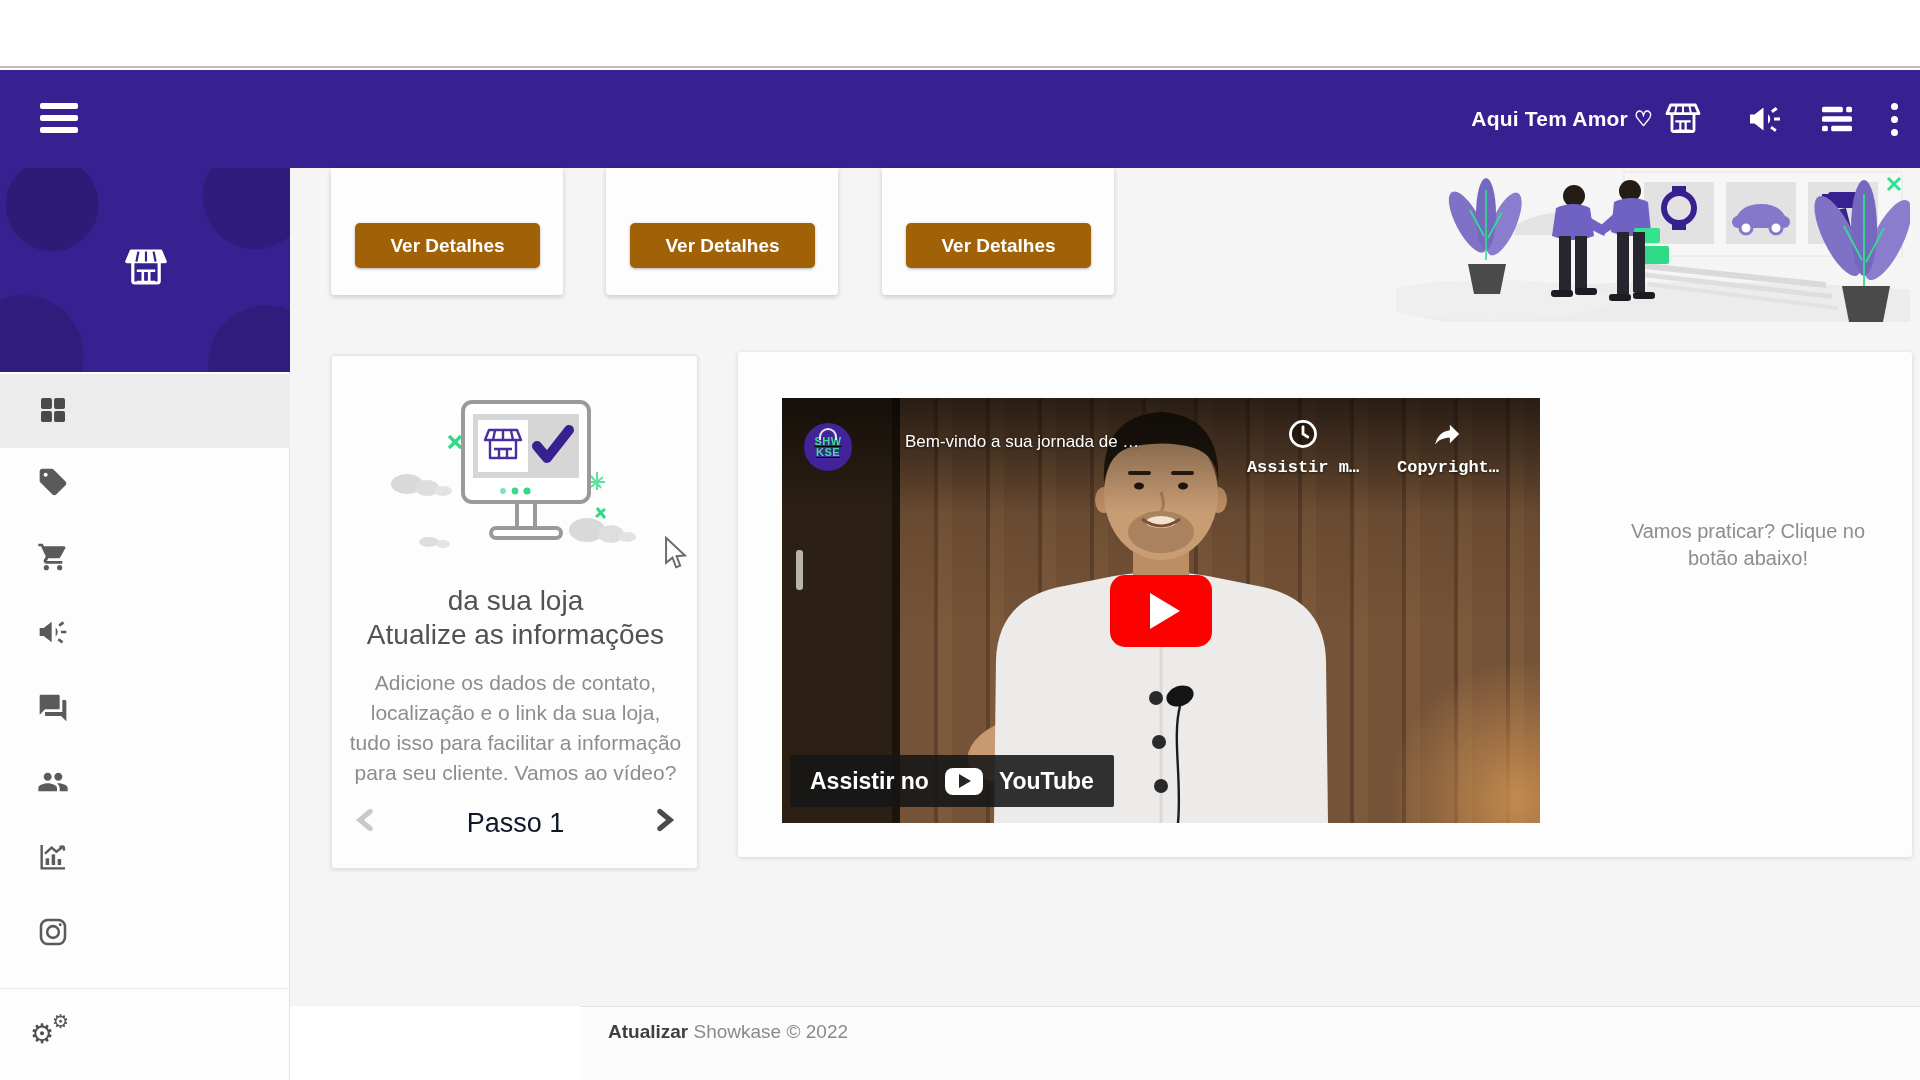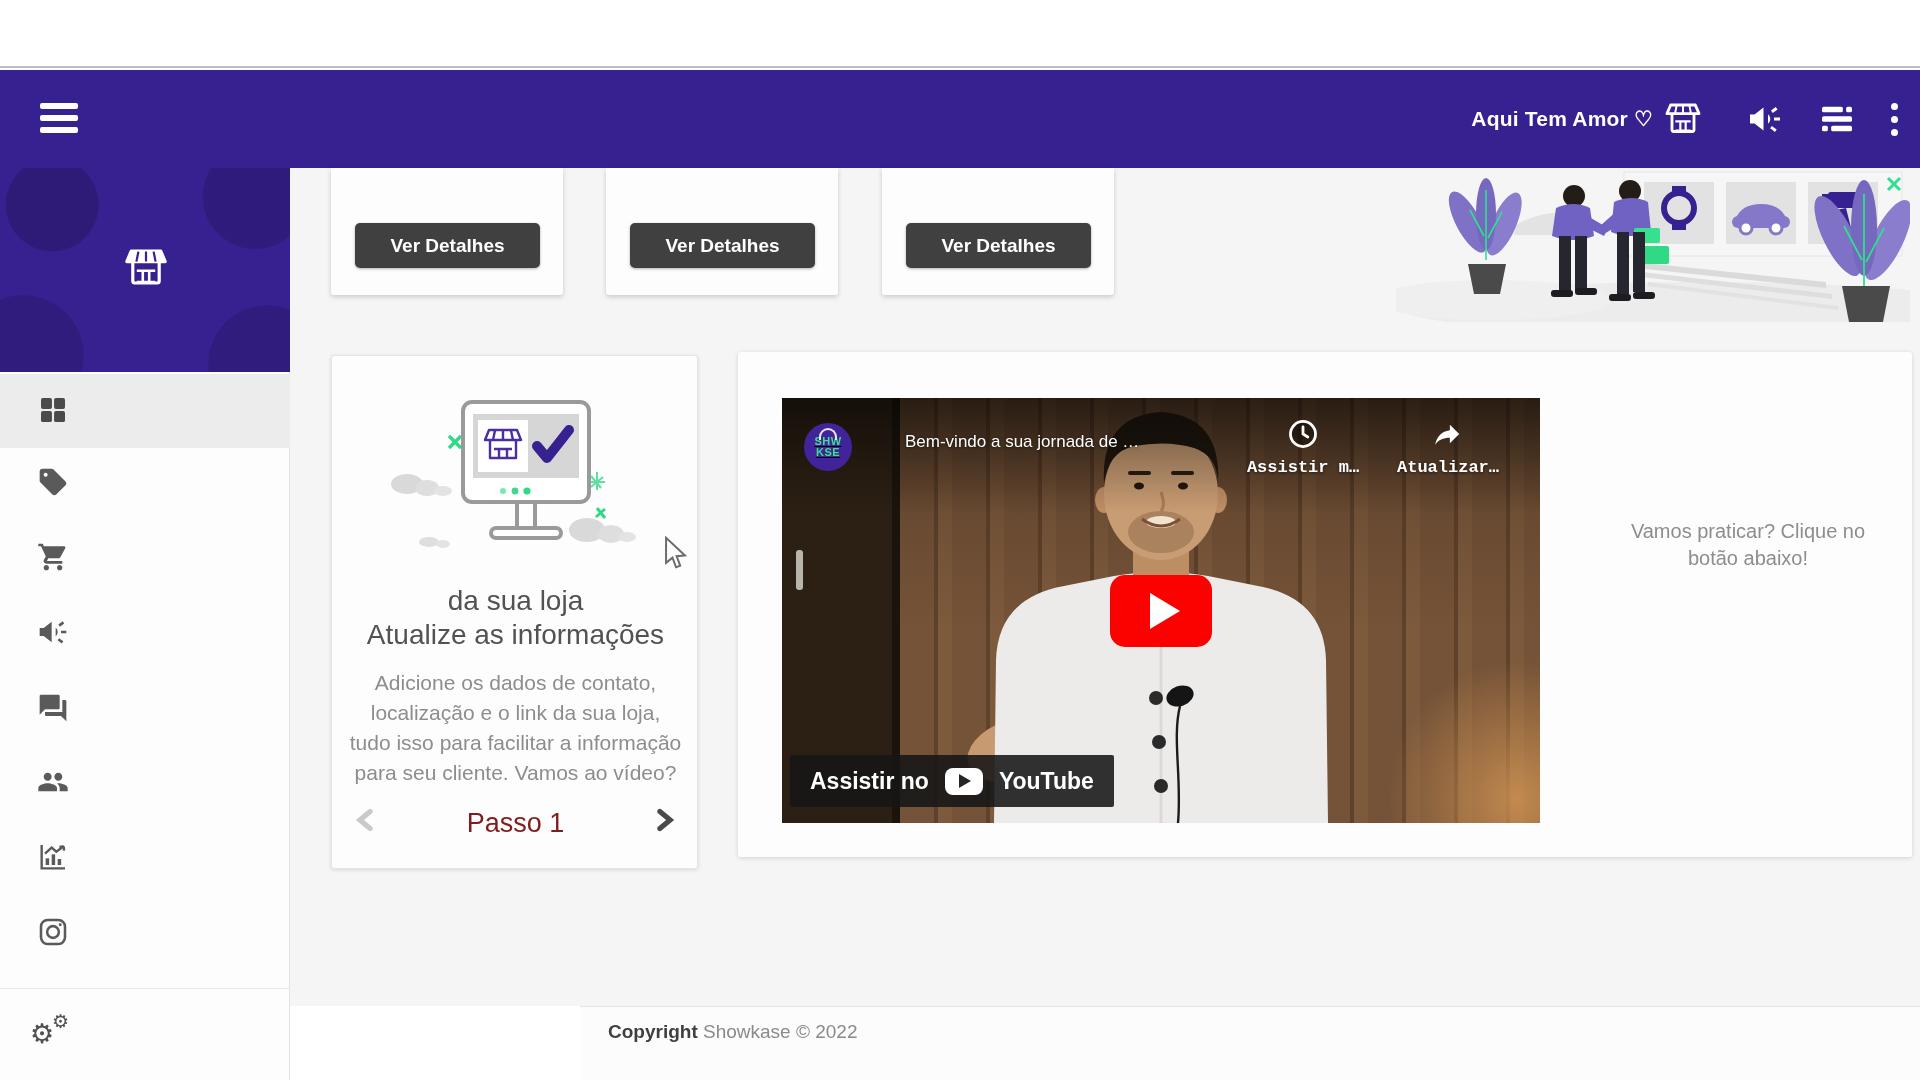--- a/index.html
+++ b/index.html
@@ -38,33 +38,33 @@
   .gears { position:absolute; left:30px; top:640px; width:60px; height:40px; color:#4f4f4f; cursor:pointer; font-family:"DejaVu Sans", sans-serif; }
   .gears .g1 { position:absolute; left:0; top:6px; font-size:27px; }
   .gears .g2 { position:absolute; left:22px; top:-2px; font-size:19px; }
 
   
   .main { position:absolute; left:290px; top:168px; width:1630px; height:838px; background:#f6f5f5; }
 
   .mini-card { position:absolute; top:0; width:232px; height:127px; background:#fdfdfd; border-radius:0 0 3px 3px; box-shadow:0 2px 5px rgba(0,0,0,.18); }
   .mini-card .btn { position:absolute; left:24px; top:55px; width:185px; height:45px; }
   .c1 { left:41px; } .c2 { left:316px; } .c3 { left:592px; }
-  .btn { background:#404040; color:#fff; font-weight:bold; font-size:19px; border:none; border-radius:5px; cursor:pointer; box-shadow:0 1px 3px rgba(0,0,0,.3); font-family:"Liberation Sans", sans-serif; }
+  .btn { background:#a16207; color:#fff; font-weight:bold; font-size:19px; border:none; border-radius:5px; cursor:pointer; box-shadow:0 1px 3px rgba(0,0,0,.3); font-family:"Liberation Sans", sans-serif; }
 
   .illustration { position:absolute; left:1106px; top:2px; width:514px; height:152px; }
 
   
   .step-card { position:absolute; left:41px; top:187px; width:367px; height:514px; background:#fdfdfd; border:1px solid #e6e4e4; border-radius:3px; box-shadow:0 1px 4px rgba(0,0,0,.12); }
   .step-illu { position:absolute; left:33px; top:28px; }
   .cursor { position:absolute; left:331px; top:180px; }
   .step-title { position:absolute; left:0; top:228px; width:367px; text-align:center; color:#525252; font-size:28px; line-height:34px; }
   .step-body { position:absolute; left:17px; top:312px; width:333px; text-align:center; color:#8d8d8d; font-size:21px; line-height:30px; }
   .step-nav-l { position:absolute; left:22px; top:452px; color:#c9c9c9; cursor:pointer; }
   .step-nav-r { position:absolute; left:322px; top:452px; color:#4a4a4a; cursor:pointer; }
-  .step-label { position:absolute; left:0; top:452px; width:367px; text-align:center; color:#7f1d1d; font-size:27px; }
+  .step-label { position:absolute; left:0; top:452px; width:367px; text-align:center; color:#0f172a; font-size:27px; }
 
   
   .video-card { position:absolute; left:448px; top:184px; width:1174px; height:505px; background:#fdfdfd; border-radius:3px; box-shadow:0 1px 5px rgba(0,0,0,.14); }
   .video { position:absolute; left:44px; top:46px; width:758px; height:425px; overflow:hidden; background:
       linear-gradient(180deg, rgba(25,15,8,.35) 0%, rgba(25,15,8,.12) 30%, rgba(0,0,0,0) 55%),
       repeating-linear-gradient(90deg, #7d5a3c 0 14px, #755338 14px 48px, #5f422b 48px 52px); }
   .patch { position:absolute; right:0; bottom:0; width:150px; height:160px; background:radial-gradient(ellipse at 85% 85%, rgba(213,150,84,.8), rgba(213,150,84,0) 72%); }
   .door { position:absolute; left:0; top:0; width:118px; height:425px; background:#2c2014; }
   .door .frame { position:absolute; right:0; top:0; width:8px; height:425px; background:#1b140c; }
   .door .handle { position:absolute; left:14px; top:152px; width:7px; height:40px; border-radius:3px; background:#b9b4ac; }
@@ -364,41 +364,41 @@
           <svg width="32" height="32" viewBox="0 0 24 24" fill="none" stroke="#fff" stroke-width="2.1">
               <circle cx="12" cy="12" r="9.4" fill="rgba(0,0,0,.35)"></circle>
               <path d="M12 6.6V12l3.6 2.2" stroke-linecap="round"></path>
             </svg>
           <span class="lbl">Assistir m…</span>
         </div>
         <div class="vaction va-share">
           <svg width="34" height="32" viewBox="0 0 24 24" fill="#fff">
               <path d="M13.4 5l7 7-7 7v-4.1c-5 0-8.5 1.6-11 5.1 1-5 4-10 11-10.9z"></path>
             </svg>
-          <span class="lbl">Atualizar…</span>
+          <span class="lbl">Copyright…</span>
         </div>
         <div class="play">
             <i></i>
           </div>
         <div class="watchbar">
           <span class="txt">Assistir no</span>
           <span class="yt-badge">
               <i></i>
             </span>
           <span class="txt">YouTube</span>
         </div>
       </div>
       <div class="practice">
         <div>Vamos praticar? Clique no</div>
         <div>botão abaixo!</div>
       </div>
     </section>
 
     <div class="footer">
       <div class="copy">
-        <b>Copyright</b><span> Showkase © 2022</span>
+        <b>Atualizar</b><span> Showkase © 2022</span>
       </div>
 
     </div>
 
   </main>
 
 </div>
 
 </body></html>

